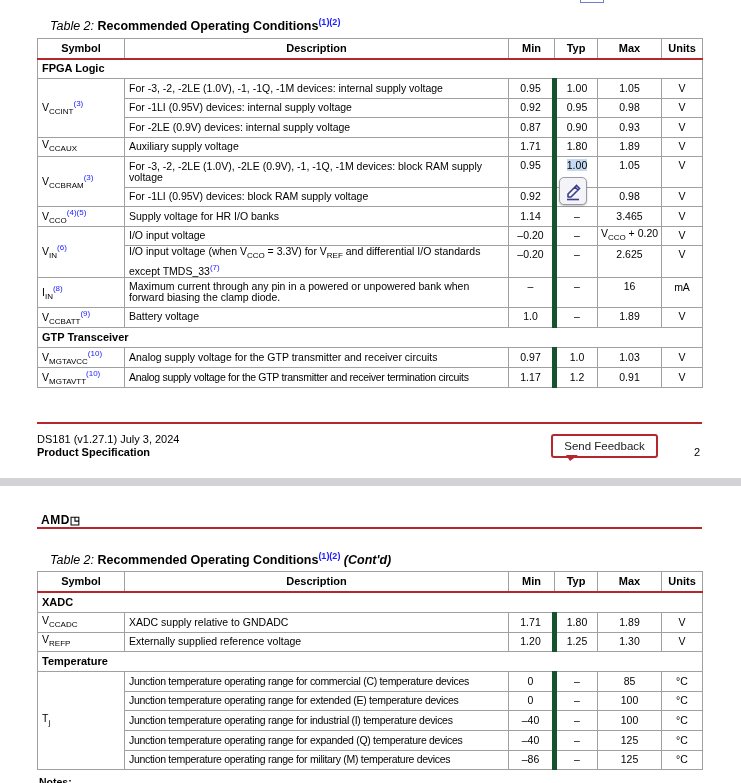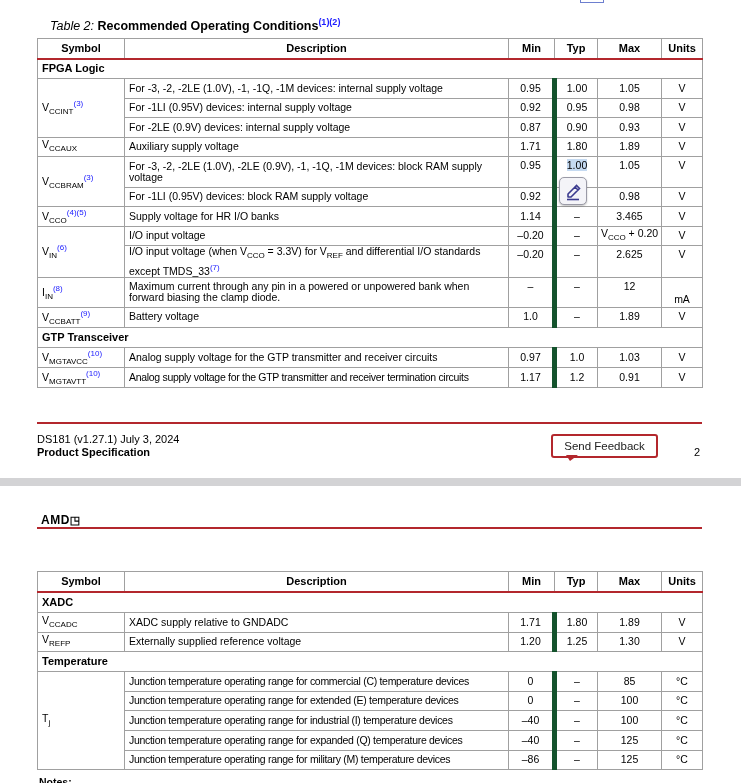--- a/index.html
+++ b/index.html
@@ -136,22 +136,22 @@
       <td class="num" style="vertical-align:top;padding-top:3px">–0.20</td>
       <td class="num typcol" style="vertical-align:top;padding-top:3px">–</td>
       <td class="num" style="vertical-align:top;padding-top:3px">2.625</td>
       <td class="num" style="vertical-align:top;padding-top:3px">V</td>
     </tr>
     <tr style="height:30px">
       <td class="sym"><span>I</span><sub>IN</sub><sup>(8)</sup></td>
       <td class="desc">Maximum current through any pin in a powered or unpowered bank when forward biasing the clamp diode.</td>
       <td class="num" style="vertical-align:top;padding-top:3px">–</td>
       <td class="num typcol" style="vertical-align:top;padding-top:3px">–</td>
-      <td class="num" style="vertical-align:top;padding-top:3px">12</td>
-      <td class="num" style="vertical-align:top;padding-top:16px">mA</td>
+      <td class="num" style="vertical-align:top;padding-top:3px">16</td>
+      <td class="num" style="vertical-align:top;padding-top:4px">mA</td>
     </tr>
     <tr style="height:19px">
       <td class="sym"><span>V</span><sub>CCBATT</sub><sup>(9)</sup></td>
       <td class="desc">Battery voltage</td>
       <td class="num">1.0</td>
       <td class="num typcol">–</td>
       <td class="num">1.89</td>
       <td class="num">V</td>
     </tr>
     <tr>
@@ -191,20 +191,25 @@
   <div class="fbtail"></div>
   <div class="pgnum">2</div>
 </div>
 
 <div class="gap"></div>
 
 <div class="page page2">
   <div class="logo"><span>AMD</span><span style="font-size:11px">◳</span></div>
   <div class="hdrline"></div>
 
+  <div class="caption" style="top:65px;">
+    <i>Table 2:</i>
+    <b>Recommended Operating Conditions</b><sup>(1)(2)</sup>
+    <b><i>(Cont'd)</i></b>
+  </div>
 
   <table style="top:85px; width:665px;">
     <colgroup>
         <col style="width:87px">
         <col style="width:384px">
         <col style="width:46px">
         <col style="width:43px">
         <col style="width:64px">
         <col style="width:41px">
       </colgroup>

